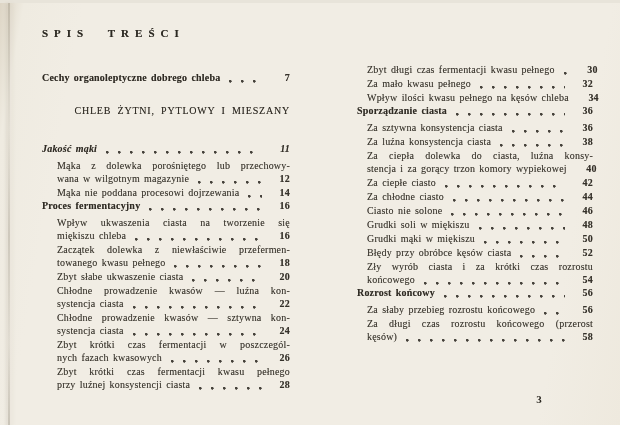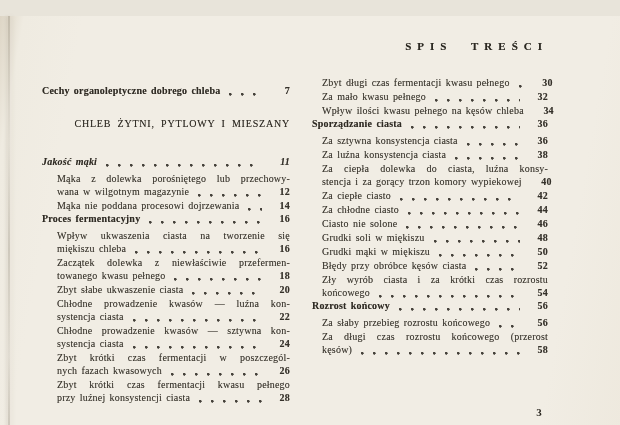--- a/index.html
+++ b/index.html
@@ -17,36 +17,37 @@
       #f1ede4;
     color: #3b372f;
   }
   .binding-crease {
     position: absolute; left: 8px; top: 0;
     width: 2px; height: 100%;
     background: linear-gradient(to bottom, rgba(110,100,80,0.28), rgba(110,100,80,0.10) 30%, rgba(110,100,80,0.26) 55%, rgba(110,100,80,0.12) 80%, rgba(110,100,80,0.30));
     box-shadow: 2px 0 4px rgba(120,110,90,0.10), -2px 0 3px rgba(120,110,90,0.15);
   }
   .page-title {
-    margin: 16px;
+    margin: 3px;
     padding-top: 24px;
     margin-left: 42px;
     width: 506px;
-    text-align: right;
+    text-align: left;
     font-size: 11px;
     font-weight: 700;
     letter-spacing: 6px;
     word-spacing: 10px;
     color: #2c2922;
     text-shadow: 0 0 0.5px rgba(44,41,34,0.55);
   }
   .columns {
     position: relative;
     margin: 32px 0 0 42px;
     display: flex;
+    gap: 45px;
   }
   .col { font-size: 10px; line-height: 13px; }
   .col-left  { width: 248px; margin-right: 22px; }
   .col-right { width: 236px; margin-top: -8px; }
 
   .toc-entry { margin-top: 1px; }
   .toc-entry.heading { margin-top: 0; font-weight: 700; color: #2f2b24; }
   .toc-entry.heading + .toc-entry { margin-top: 4px; }
   .section-title + .toc-entry.heading { margin-top: 25px; font-style: italic; }
   .col > :first-child { margin-top: 0 !important; }

